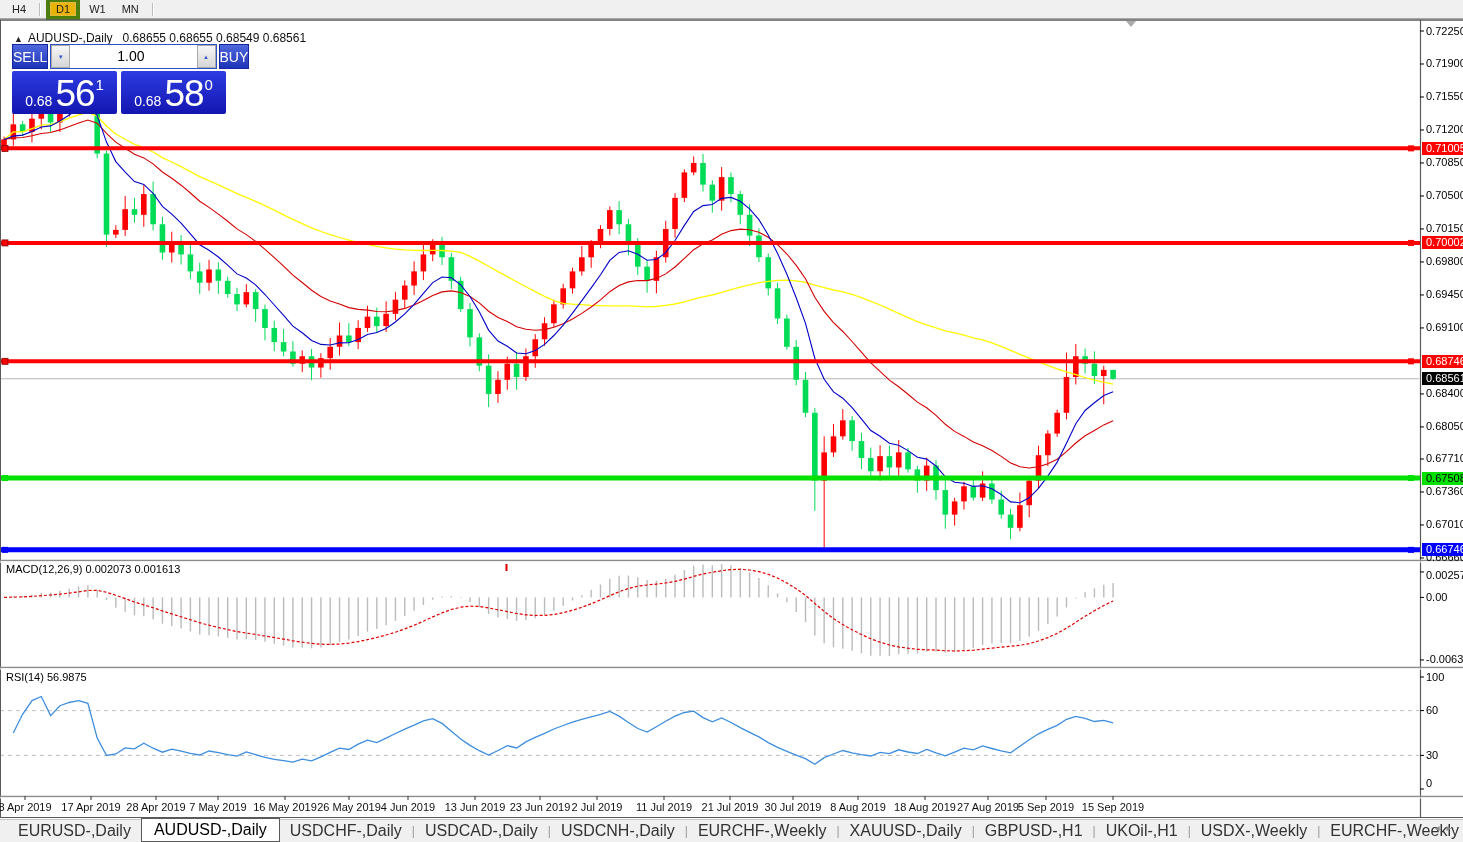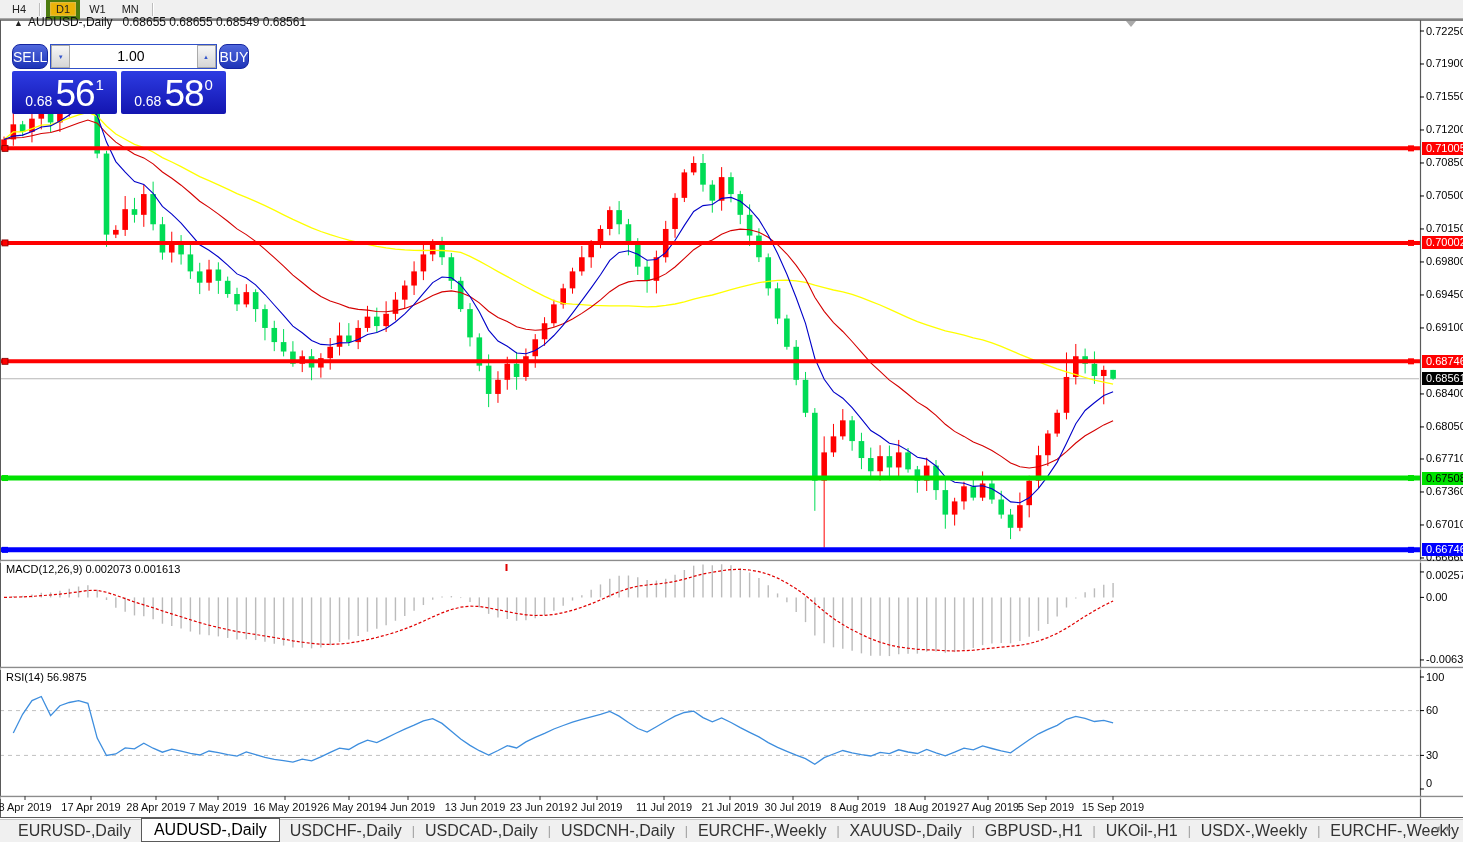--- a/index.html
+++ b/index.html
@@ -6,28 +6,28 @@
   #screen{position:relative;width:1463px;height:842px;background:#ffffff;overflow:hidden;
           font-family:"Liberation Sans","DejaVu Sans",sans-serif;-webkit-font-smoothing:none;}
   
   #toolbar{position:absolute;left:0;top:0;width:1463px;height:19px;background:#f0f0f0;
            border-bottom:1px solid #a8a8a8;display:flex;align-items:center;padding-left:4px;box-sizing:border-box;}
   .tf{font-size:11px;color:#222;padding:1px 6px;margin:0 1px;border:1px solid transparent;cursor:default;}
   .tf.active{background:#eab308;border:4px solid #4d7c0f;border-radius:0;box-shadow:inset 0 0 2px #ccc;}
   .tbsep{width:1px;height:13px;background:#bdbdbd;margin:0 5px;box-shadow:1px 0 0 #ffffff;}
   svg{position:absolute;left:0;top:0;}
   
-  #title{position:absolute;left:14px;top:15px;font-size:12px;color:#111;white-space:nowrap;z-index:30;}
+  #title{position:absolute;left:14px;top:31px;font-size:12px;color:#111;white-space:nowrap;z-index:30;}
   #title .tri{font-size:9px;margin-right:5px;color:#222;cursor:pointer;}
   #title .sym{margin-right:10px;}
   
   #panel{position:absolute;left:12px;top:44px;width:214px;z-index:40;}
   .tp-row1{display:flex;height:25px;}
   .tpbtn{width:42px;background:linear-gradient(#5068dc,#1e34b8);color:#fff;font-size:14px;
-         display:flex;align-items:center;justify-content:center;border:1px solid #1525a0;border-radius:8px;box-sizing:border-box;cursor:pointer;}
+         display:flex;align-items:center;justify-content:center;border:1px solid #1525a0;border-radius:0;box-sizing:border-box;cursor:pointer;}
   .volgrp{flex:1;display:flex;margin:0 2px;border:1px solid #3050c8;background:#fff;box-sizing:border-box;gap:47px;}
   .spin{width:17px;background:linear-gradient(#f6f6f6,#d6d6d6);border:1px solid #aaa;color:#3355cc;
         font-size:6px;display:flex;align-items:center;justify-content:center;cursor:pointer;}
   .volval{flex:1;font-size:14px;color:#000;text-align:right;padding:3px 5px 0 0;}
   .tp-row2{display:flex;margin-top:2px;height:43px;}
   .pxbox{flex:1;background:linear-gradient(#2d3ce2,#1315b0);color:#fff;border-radius:2px;
          display:flex;align-items:flex-end;justify-content:center;padding-bottom:5px;cursor:pointer;}
   .pxbox.left{margin-right:4px;}
   .px-small{font-size:14px;font-weight:normal;margin-right:3px;line-height:1.1;}
   .px-big{font-size:37px;line-height:0.78;font-weight:400;letter-spacing:-1px;}

